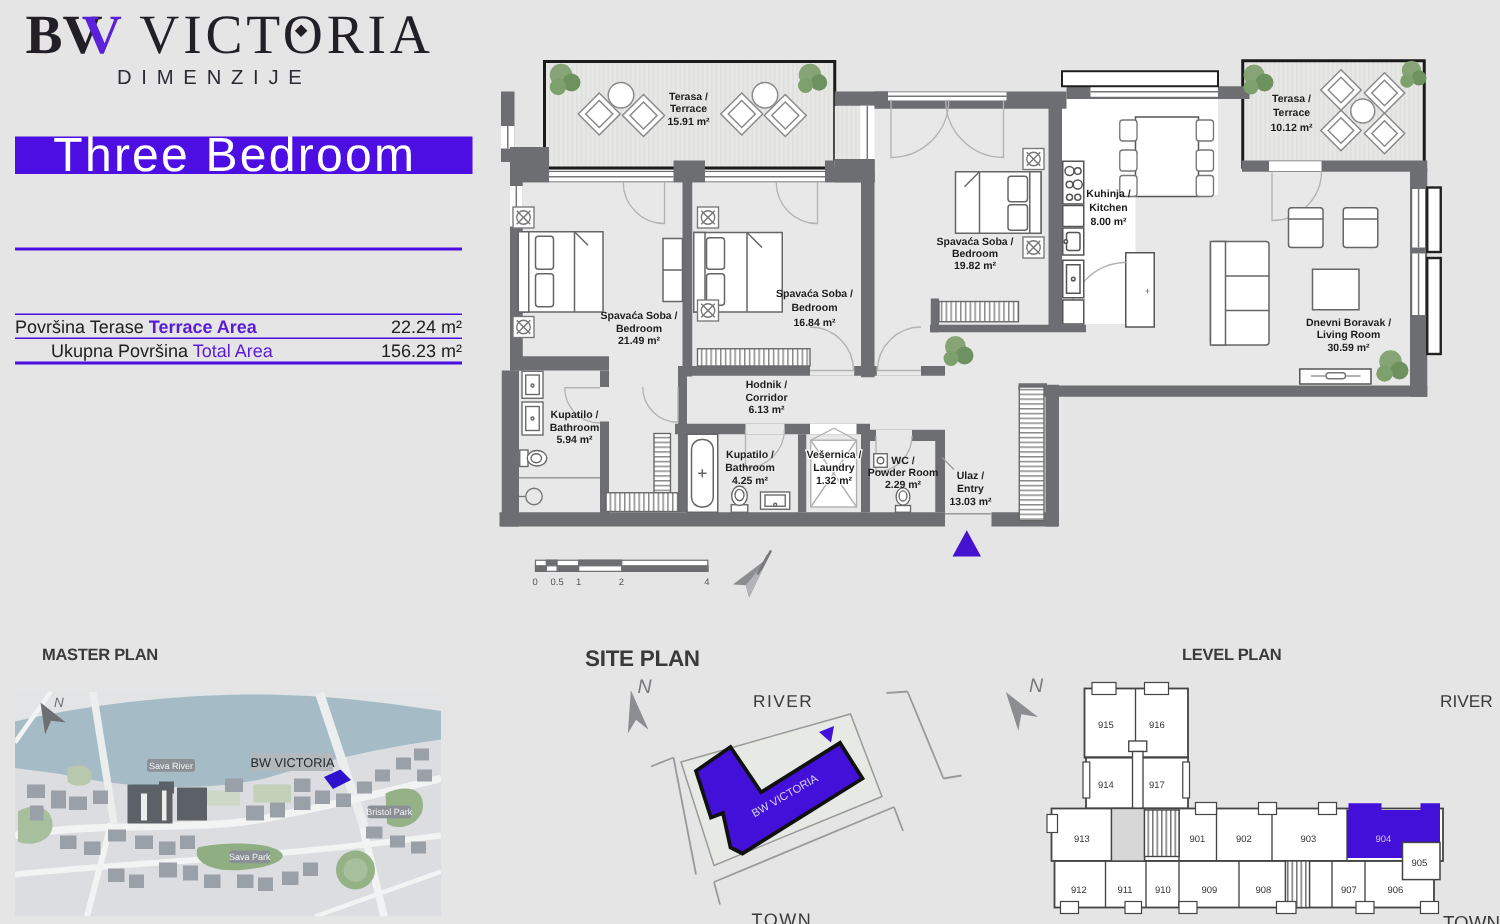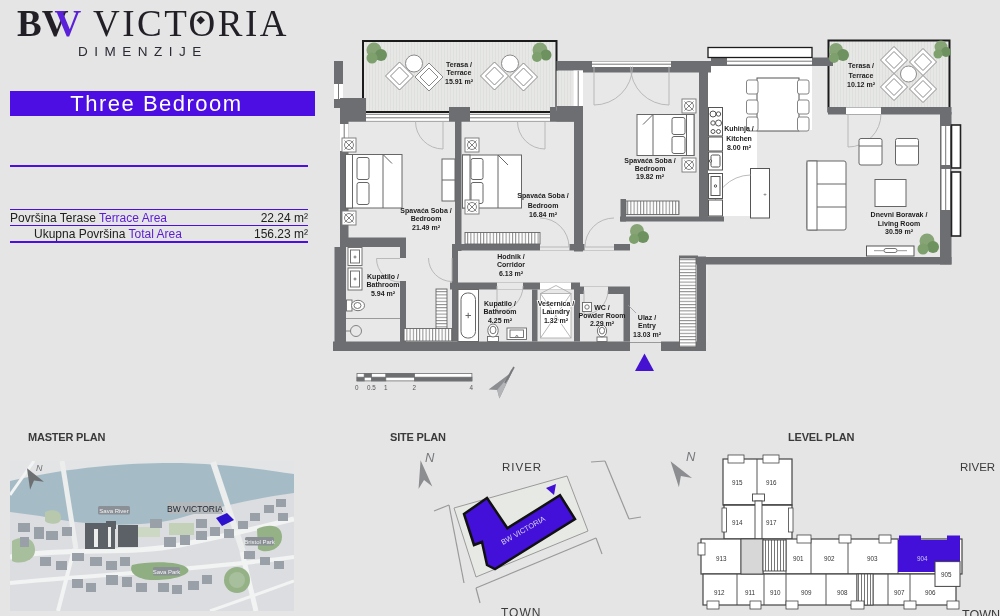--- a/index.html
+++ b/index.html
@@ -8,28 +8,28 @@
 svg text{font-family:"Liberation Sans",sans-serif;}
 </style>
 </head>
 <body>
 <div class="page">
 
 <div class="abs" style="left:17px;top:2px;width:300px;height:40px;font-family:'Liberation Serif',serif;font-size:37px;font-weight:bold;color:#221f26;white-space:nowrap;">B<span>V</span><span style="color:#5b21d9;margin-left:-14px;">V</span><span style="font-weight:normal;letter-spacing:2.5px;">&nbsp;VICT<span style="position:relative;">O<span style="position:absolute;left:8px;top:10px;font-size:11px;color:#221f26;">◆</span></span>RIA</span></div>
 
 <div class="abs" style="left:78px;top:44px;width:240px;font-size:13.5px;color:#2b2b35;letter-spacing:6.5px;">DIMENZIJE</div>
 
-<div class="abs" style="left:10px;top:91px;width:305px;height:25px;background:#4c0ee2;color:#fff;font-size:22px;line-height:25px;text-align:center;letter-spacing:1.5px;text-indent:-12px;">Three Bedroom</div>
+<div class="abs" style="left:10px;top:91px;width:305px;height:25px;background:#4c0ee2;color:#fff;font-size:32px;line-height:25px;text-align:center;letter-spacing:1.5px;text-indent:-12px;">Three Bedroom</div>
 
 <div class="abs" style="left:10px;top:165px;width:298px;height:2px;background:#4c0ee2;"></div>
 
 
 <div class="abs" style="left:10px;top:209px;width:298px;font-size:12px;color:#202020;">
  <div style="border-top:1.5px solid #4c0ee2;padding:1px 0 1.5px 0;height:12.5px;">
-        <span style="float:left;">Površina Terase <span style="color:#5a1bd8;">Terrace Area</span></span>
+        <span style="float:left;">Površina Terase <span style="color:#5a1bd8;font-weight:bold;">Terrace Area</span></span>
         <span style="float:right;">22.24 m²</span>
       </div>
  <div style="border-top:1.5px solid #4c0ee2;border-bottom:2px solid #4c0ee2;padding:1px 0 1.5px 0;height:12.5px;">
         <span style="float:left;margin-left:24px;">Ukupna Površina <span style="color:#5a1bd8;">Total Area</span></span>
         <span style="float:right;">156.23 m²</span>
       </div>
 </div>
 
 <svg class="abs" style="left:330px;top:30px;" width="645" height="375" viewBox="330 30 645 375">
 <defs>
@@ -736,21 +736,21 @@
         <rect x="143" y="106" width="27" height="8.5" rx="1.5" fill="#8a9096"></rect>
         <text x="156.5" y="112.5" font-size="6" fill="#f3f3f3" text-anchor="middle" font-family="Liberation Serif">Sava Park</text>
       </g>
 
 <g>
         <polygon points="22,6 30,26 22,20 14,26" fill="#6d7073" transform="rotate(-30 22 16)"></polygon>
         <text x="26" y="10" font-size="9" font-style="italic" fill="#6d7073">N</text>
       </g>
 </svg>
 
-<div class="abs" style="left:390px;top:431px;font-size:11px;font-weight:bold;color:#3a3a3a;letter-spacing:-0.2px;">SITE PLAN</div>
+<div class="abs" style="left:390px;top:431px;font-size:15px;font-weight:bold;color:#3a3a3a;letter-spacing:-0.2px;">SITE PLAN</div>
 
 <svg class="abs" style="left:370px;top:443px;" width="350" height="173" viewBox="0 0 350 173">
 
 <g>
         <polygon points="53,17 60,45 53,37 46,45" fill="#8b8d90" transform="rotate(-10 53 31)"></polygon>
         <text x="55" y="19" font-size="13" font-style="italic" fill="#77797c">N</text>
       </g>
 
 <text x="132" y="28" font-size="11.5" fill="#3a3a3a" letter-spacing="1">RIVER</text>
 

